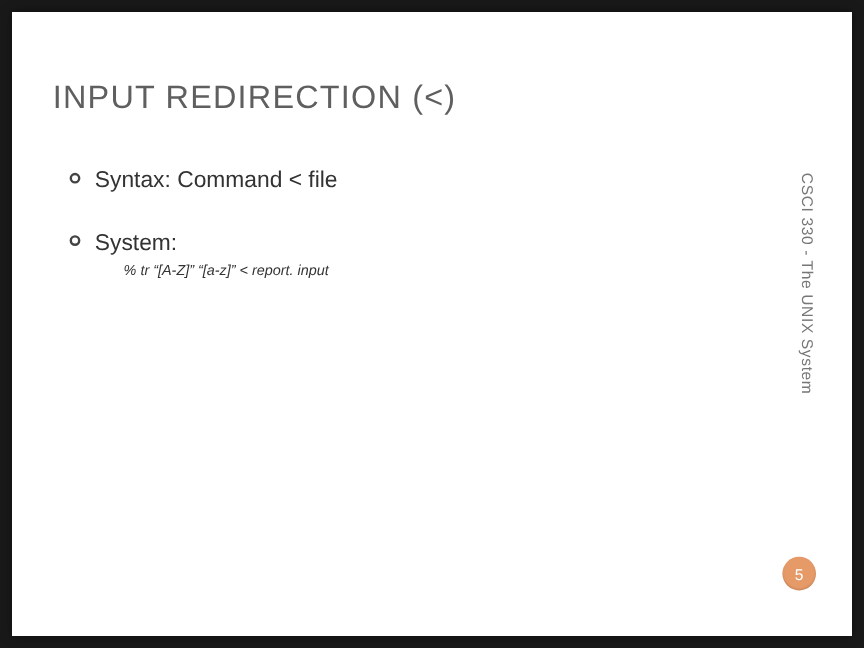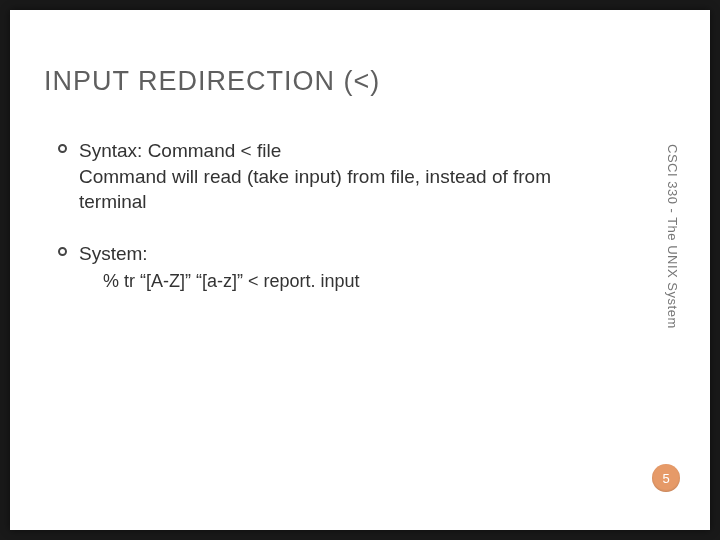--- a/index.html
+++ b/index.html
@@ -48,22 +48,23 @@
     width: 9px;
     height: 9px;
     border: 2px solid #444;
     border-radius: 50%;
     background: transparent;
   }
   .bullet-body { flex: 1; }
   .sub {
     margin-left: 24px;
     margin-top: 2px;
-    font-size: 18px;
+    font-size: 12px;
     color: #333;
+    font-style: italic;
   }
   .side-label {
     position: absolute;
     top: 134px;
     right: 30px;
     writing-mode: vertical-rl;
     font-size: 13px;
     color: #777;
     letter-spacing: 0.5px;
   }
@@ -89,21 +90,20 @@
 <div class="slide">
 
   <div class="title">INPUT REDIRECTION (&lt;)</div>
 
   <div class="content">
 
     <div class="bullet-item">
       <span class="bullet-marker"></span>
       <div class="bullet-body">
         <div>Syntax: Command &lt; file</div>
-        <div>Command will read (take input) from file, instead of from terminal</div>
       </div>
     </div>
 
     <div class="bullet-item">
       <span class="bullet-marker"></span>
       <div class="bullet-body">
         <div>System:</div>
         <div class="sub">% tr “[A-Z]” “[a-z]” &lt; report. input</div>
       </div>
     </div>

